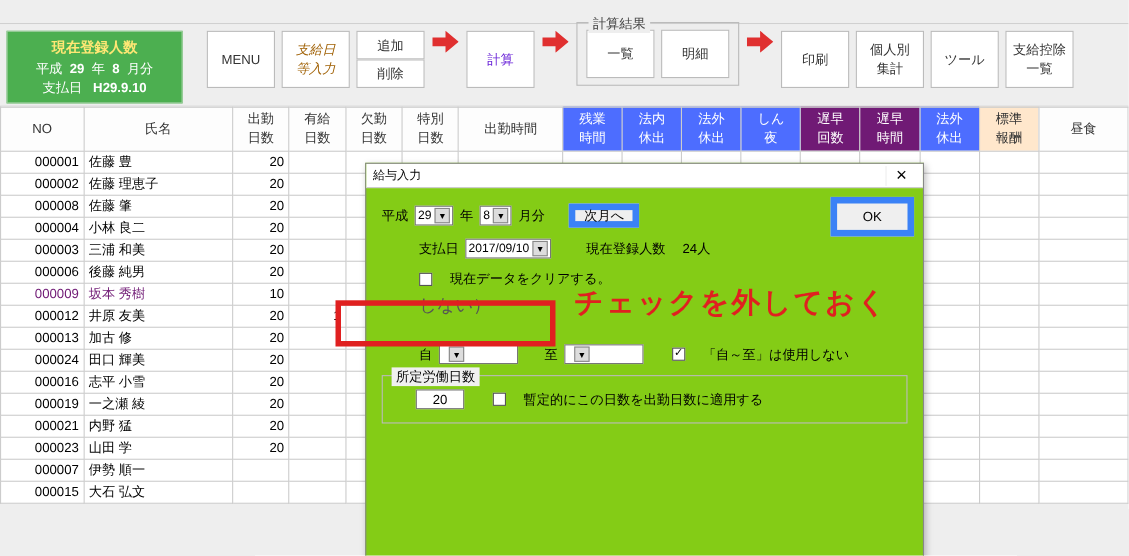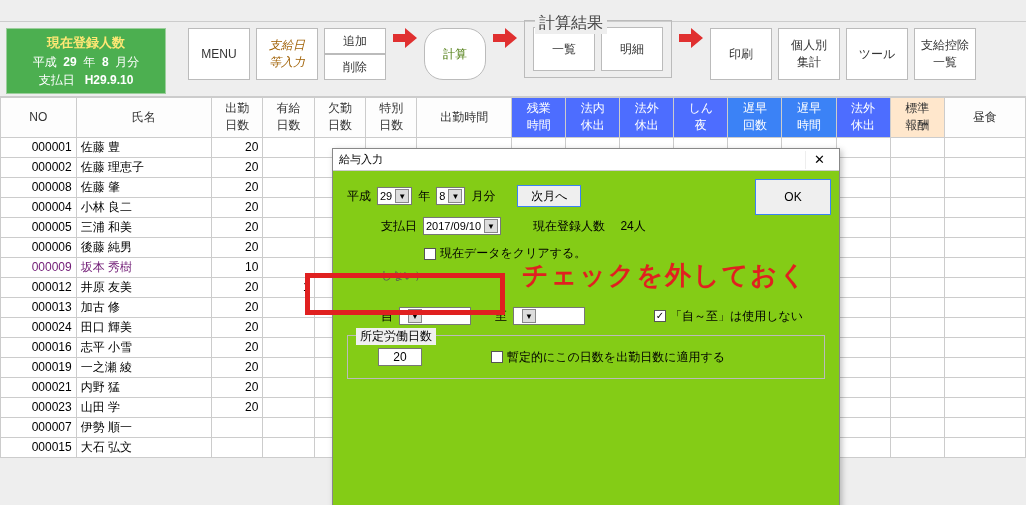--- a/index.html
+++ b/index.html
@@ -40,38 +40,38 @@
     display: flex;
     align-items: center;
     justify-content: center;
     font-size: 12px;
     color: #333;
     cursor: pointer;
     padding: 0 6px;
     text-align: center;
   }
   .btn.blue { color: #a16207; font-style: italic; }
-  .btn.red  { color: #4d7c0f; border-radius: 19px; }
+  .btn.red  { color: #6d28d9; }
   .btn-stack { display: flex; flex-direction: column; }
   .btn-stack .btn { height: 26px; min-width: 62px; }
   .fieldset {
     border: 1px solid #bbb;
     padding: 6px 8px 6px 8px;
     position: relative;
     display: flex;
     gap: 6px;
     align-items: center;
     margin-top: -8px;
   }
   .fieldset .legend {
     position: absolute;
     top: -8px; left: 10px;
     background: #eee;
     padding: 0 4px;
-    font-size: 16px;
+    font-size: 12px;
     color: #444;
   }
   .arrow {
     width: 26px;
     display: flex; align-items: center; justify-content: center;
   }
   .arrow svg { width: 24px; height: 20px; }
   .table-wrap {
     background: #fff;
     border-top: 1px solid #ccc;
@@ -90,21 +90,21 @@
   }
   th {
     background: #fdfdfd;
     font-weight: normal;
     text-align: center;
     height: 40px;
     font-size: 12px;
     color: #333;
   }
   th.blue { background: #4d6dff; color: #fff; }
-  th.green { background: #3b82f6; color: #fff; }
+  th.green { background: #701a75; color: #fff; }
   th.peach { background: #ffe7cc; }
   td.r { text-align: right; }
   td.bluetxt { color: #701a75; }
   
   .dialog {
     position: absolute;
     left: 332px; top: 148px;
     width: 508px; height: 444px;
     background: #84cc16;
     border: 1px solid #888;
@@ -142,32 +142,32 @@
   .dropdown .dd-arrow {
     width: 14px; height: 14px;
     background: #ddd;
     border: 1px solid #888;
     margin-left: 3px;
     display: inline-flex; align-items:center; justify-content:center;
     font-size: 8px;
   }
   .dlg-btn {
     background: #efefef;
-    border: 1px solid #3b82f6;
+    border: 6px solid #3b82f6;
     width: 64px; height: 28px;
     display: inline-flex; align-items: center; justify-content: center;
     cursor: pointer;
     font-size: 12px;
   }
   .ok-btn {
     position: absolute;
     right: 8px; top: 8px;
     width: 76px; height: 36px;
   }
-  .chk { display: inline-flex; align-items: center; gap: 4px; margin-left: 43px; }
+  .chk { display: inline-flex; align-items: center; gap: 16px; }
   .chk-box {
     width: 12px; height: 12px;
     border: 1px solid #555;
     background: #fff;
     display: inline-flex; align-items: center; justify-content: center;
     font-size: 10px; line-height: 1;
   }
   .red-rect {
     position: absolute;
     left: -28px; top: 102px;
@@ -364,21 +364,21 @@
           <td></td>
           <td></td>
           <td></td>
           <td></td>
           <td></td>
           <td></td>
           <td></td>
           <td></td>
         </tr>
         <tr>
-          <td class="r">000005</td>
+          <td class="r">000003</td>
           <td>三浦 和美</td>
           <td class="r">20</td>
           <td class="r"></td>
           <td class="r"></td>
           <td></td>
           <td class="r"></td>
           <td></td>
           <td></td>
           <td></td>
           <td></td>
@@ -628,21 +628,21 @@
 
     <div class="dlg-row" style="margin-top:8px">
       <span style="width:28px"></span>
       <label class="chk">
         <span class="chk-box"></span>
         <span>現在データをクリアする。</span>
       </label>
     </div>
     <div class="dlg-row" style="margin-top:-4px">
       <span style="width:28px"></span>
-      <span style="font-size:11px;color:#555">しない）</span>
+      <span style="font-size:16px;color:#555">しない）</span>
     </div>
 
     <div class="dlg-row" style="margin-top:24px">
       <span style="width:28px"></span>
       <span>自</span>
       <span class="dropdown" style="width:72px">
         <span>&nbsp;</span>
           <span class="dd-arrow">▼</span>
       </span>
       <span style="width:12px"></span>

